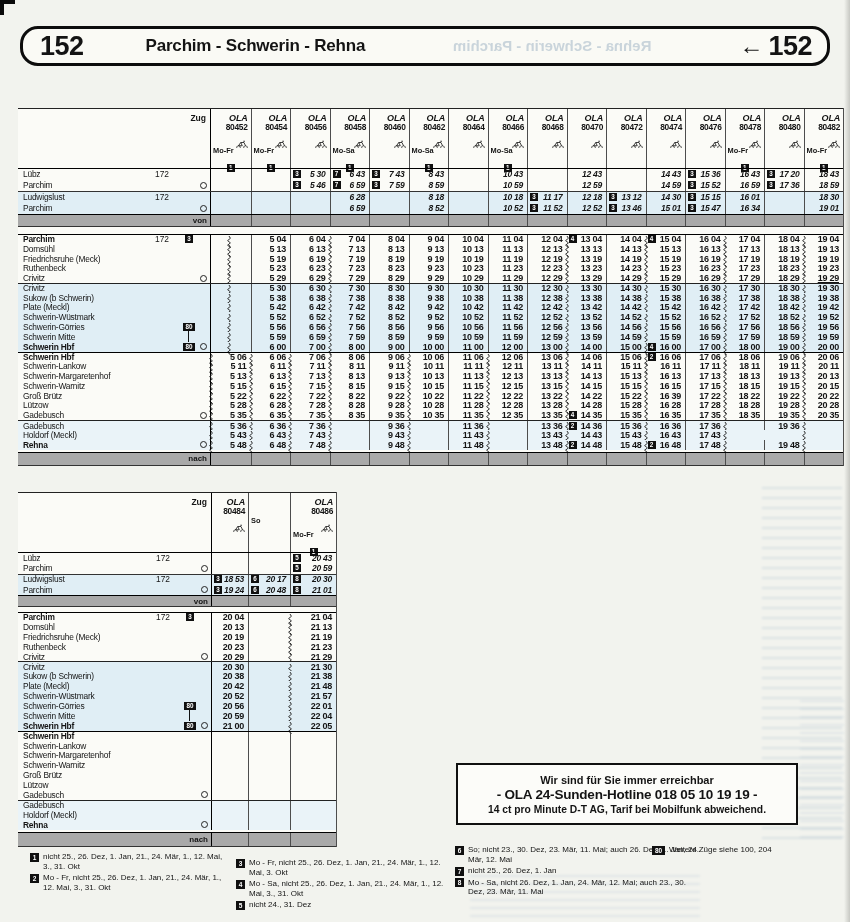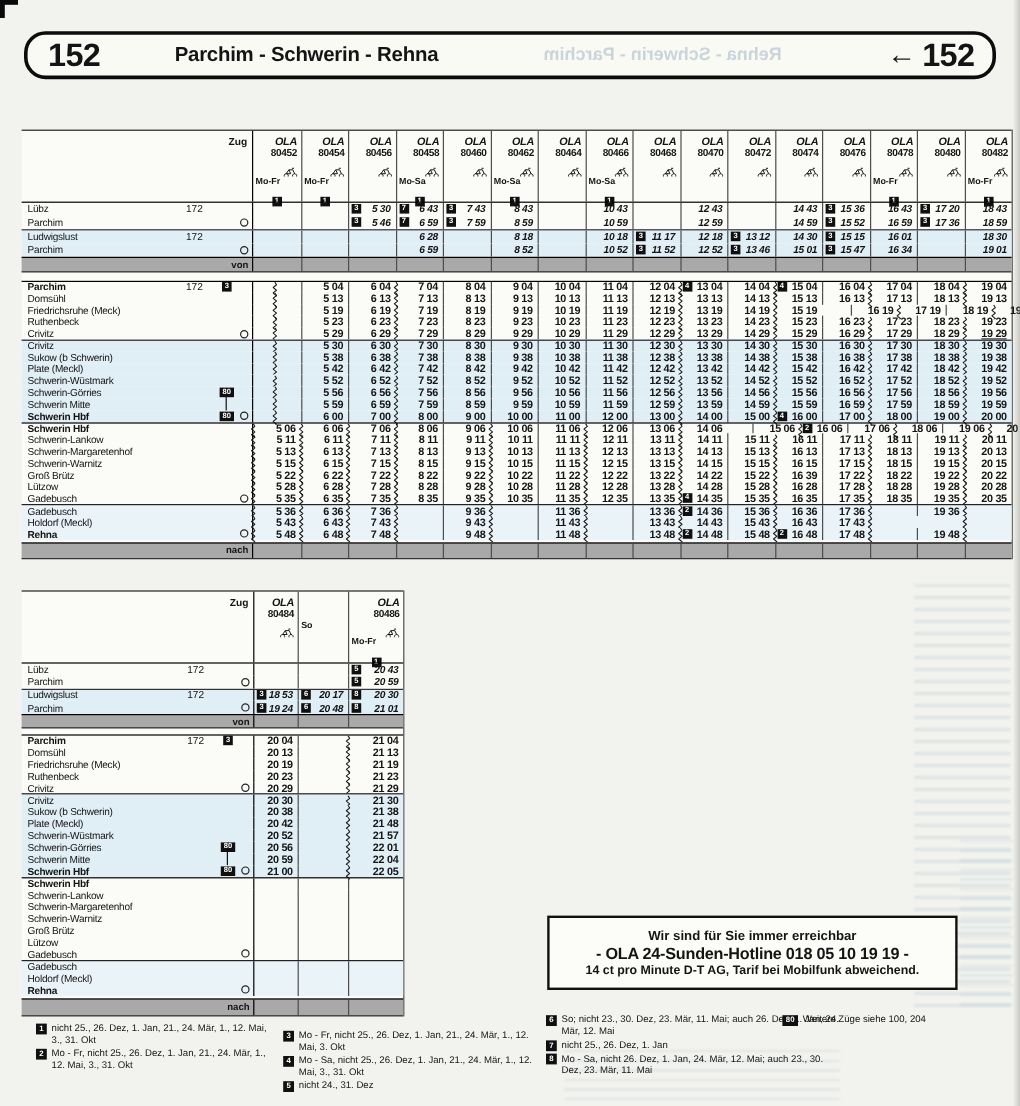--- a/index.html
+++ b/index.html
@@ -641,21 +641,21 @@
         </div>
         <div class="tc" style="width: 39.5px;">
           <span class="tm">14 19</span>
         </div>
         <div class="tc" style="width: 39.5px; border-left: none;">
           <span class="tm">15 19</span>
           <span class="zzw" style="left: -2px; height: 9.8px;"><svg width="4" height="11.8">
               <path d="M2 0 L3.4 2.3 L0.6 4.6 L3.4 6.9 L0.6 9.2 L3.4 11.5 L0.6 13.8" fill="none" stroke="#1c1c1c" stroke-width="0.9"></path>
             </svg></span>
         </div>
-        <div class="tc" style="width: 39.5px; margin-left: 24px;">
+        <div class="tc" style="width: 39.5px;">
           <span class="tm">16 19</span>
         </div>
         <div class="tc" style="width: 39.5px; border-left: none;">
           <span class="tm">17 19</span>
           <span class="zzw" style="left: -2px; height: 9.8px;"><svg width="4" height="11.8">
               <path d="M2 0 L3.4 2.3 L0.6 4.6 L3.4 6.9 L0.6 9.2 L3.4 11.5 L0.6 13.8" fill="none" stroke="#1c1c1c" stroke-width="0.9"></path>
             </svg></span>
         </div>
         <div class="tc" style="width: 39.5px;">
           <span class="tm">18 19</span>
@@ -1386,21 +1386,21 @@
         </div>
         <div class="tc" style="width: 39.5px;">
           <span class="tm">13 06</span>
         </div>
         <div class="tc" style="width: 39.5px; border-left: none;">
           <span class="tm">14 06</span>
           <span class="zzw" style="left: -2px; height: 9.8px;"><svg width="4" height="11.8">
               <path d="M2 0 L3.4 2.3 L0.6 4.6 L3.4 6.9 L0.6 9.2 L3.4 11.5 L0.6 13.8" fill="none" stroke="#1c1c1c" stroke-width="0.9"></path>
             </svg></span>
         </div>
-        <div class="tc" style="width: 39.5px; margin-left: 21px;">
+        <div class="tc" style="width: 39.5px;">
           <span class="tm">15 06</span>
         </div>
         <div class="tc" style="width: 39.5px; border-left: none;">
           <span class="nb abs">2</span>
           <span class="tm">16 06</span>
           <span class="zzw" style="left: -2px; height: 9.8px;"><svg width="4" height="11.8">
               <path d="M2 0 L3.4 2.3 L0.6 4.6 L3.4 6.9 L0.6 9.2 L3.4 11.5 L0.6 13.8" fill="none" stroke="#1c1c1c" stroke-width="0.9"></path>
             </svg></span>
         </div>
         <div class="tc" style="width: 39.5px;">

